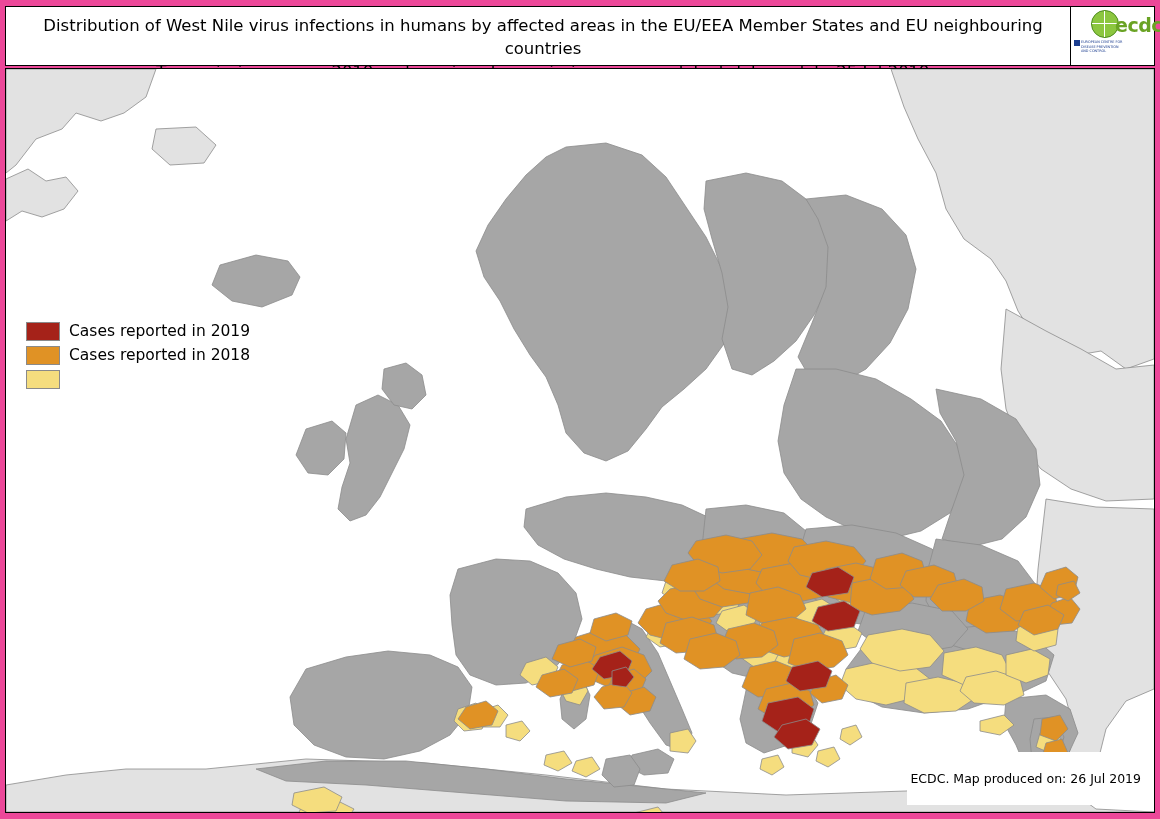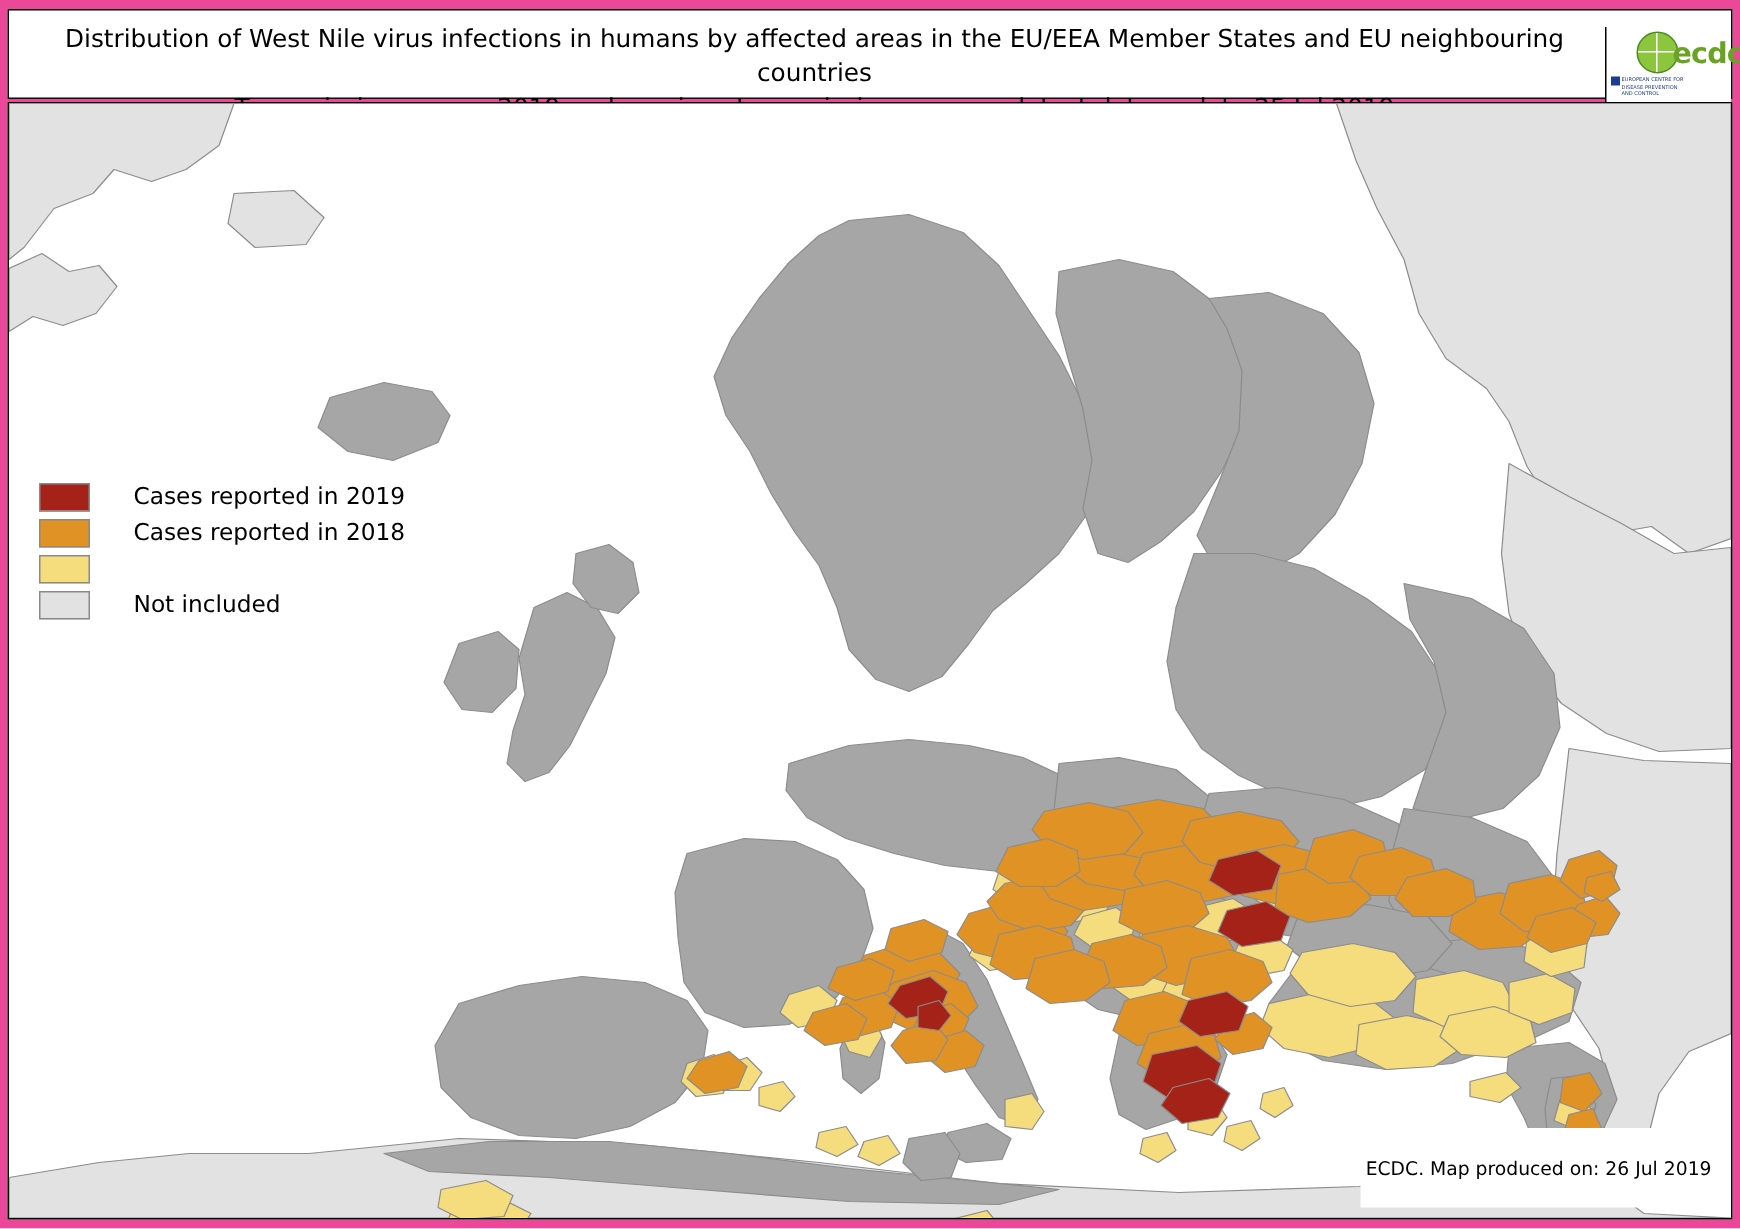--- a/index.html
+++ b/index.html
@@ -36,21 +36,21 @@
     width: 1050px;
     text-align: center;
     font-size: 16.5px;
     line-height: 23px;
     color: #000000;
     white-space: pre-line;
   }
   .ecdc-logo-box {
     position: absolute;
     right: 0px;
-    top: 11px;
+    top: 0px;
     width: 84px;
     height: 58px;
     border-left: 1px solid #000000;
     box-sizing: border-box;
     background: #ffffff;
   }
   .globe {
     position: absolute;
     left: 20px;
     top: 3px;
@@ -124,21 +124,20 @@
     position: absolute;
     left: 20px;
     top: 253px;
     width: 250px;
     z-index: 40;
   }
   .legend-row {
     display: flex;
     align-items: flex-start;
     margin-bottom: 5px;
-    gap: 20px;
   }
   .legend-swatch {
     width: 34px;
     height: 19px;
     flex: 0 0 34px;
     border: 1px solid #8a8a8a;
     box-sizing: border-box;
     margin-right: 9px;
   }
   .legend-label {
@@ -399,22 +398,18 @@
         <span class="legend-swatch" style="background:#a52219"></span>
         <span class="legend-label">Cases reported in 2019</span>
       </div>
       <div class="legend-row">
         <span class="legend-swatch" style="background:#e09225"></span>
         <span class="legend-label">Cases reported in 2018</span>
       </div>
       <div class="legend-row">
         <span class="legend-swatch" style="background:#f5dd7e"></span>
       </div>
-      <div class="legend-row">
-        <span class="legend-swatch" style="background:#e2e2e2"></span>
-        <span class="legend-label">Not included</span>
-      </div>
     </div>
 
     <div class="credit">ECDC. Map produced on: 26 Jul 2019</div>
   </div>
 
 </div>
 
 </body></html>

